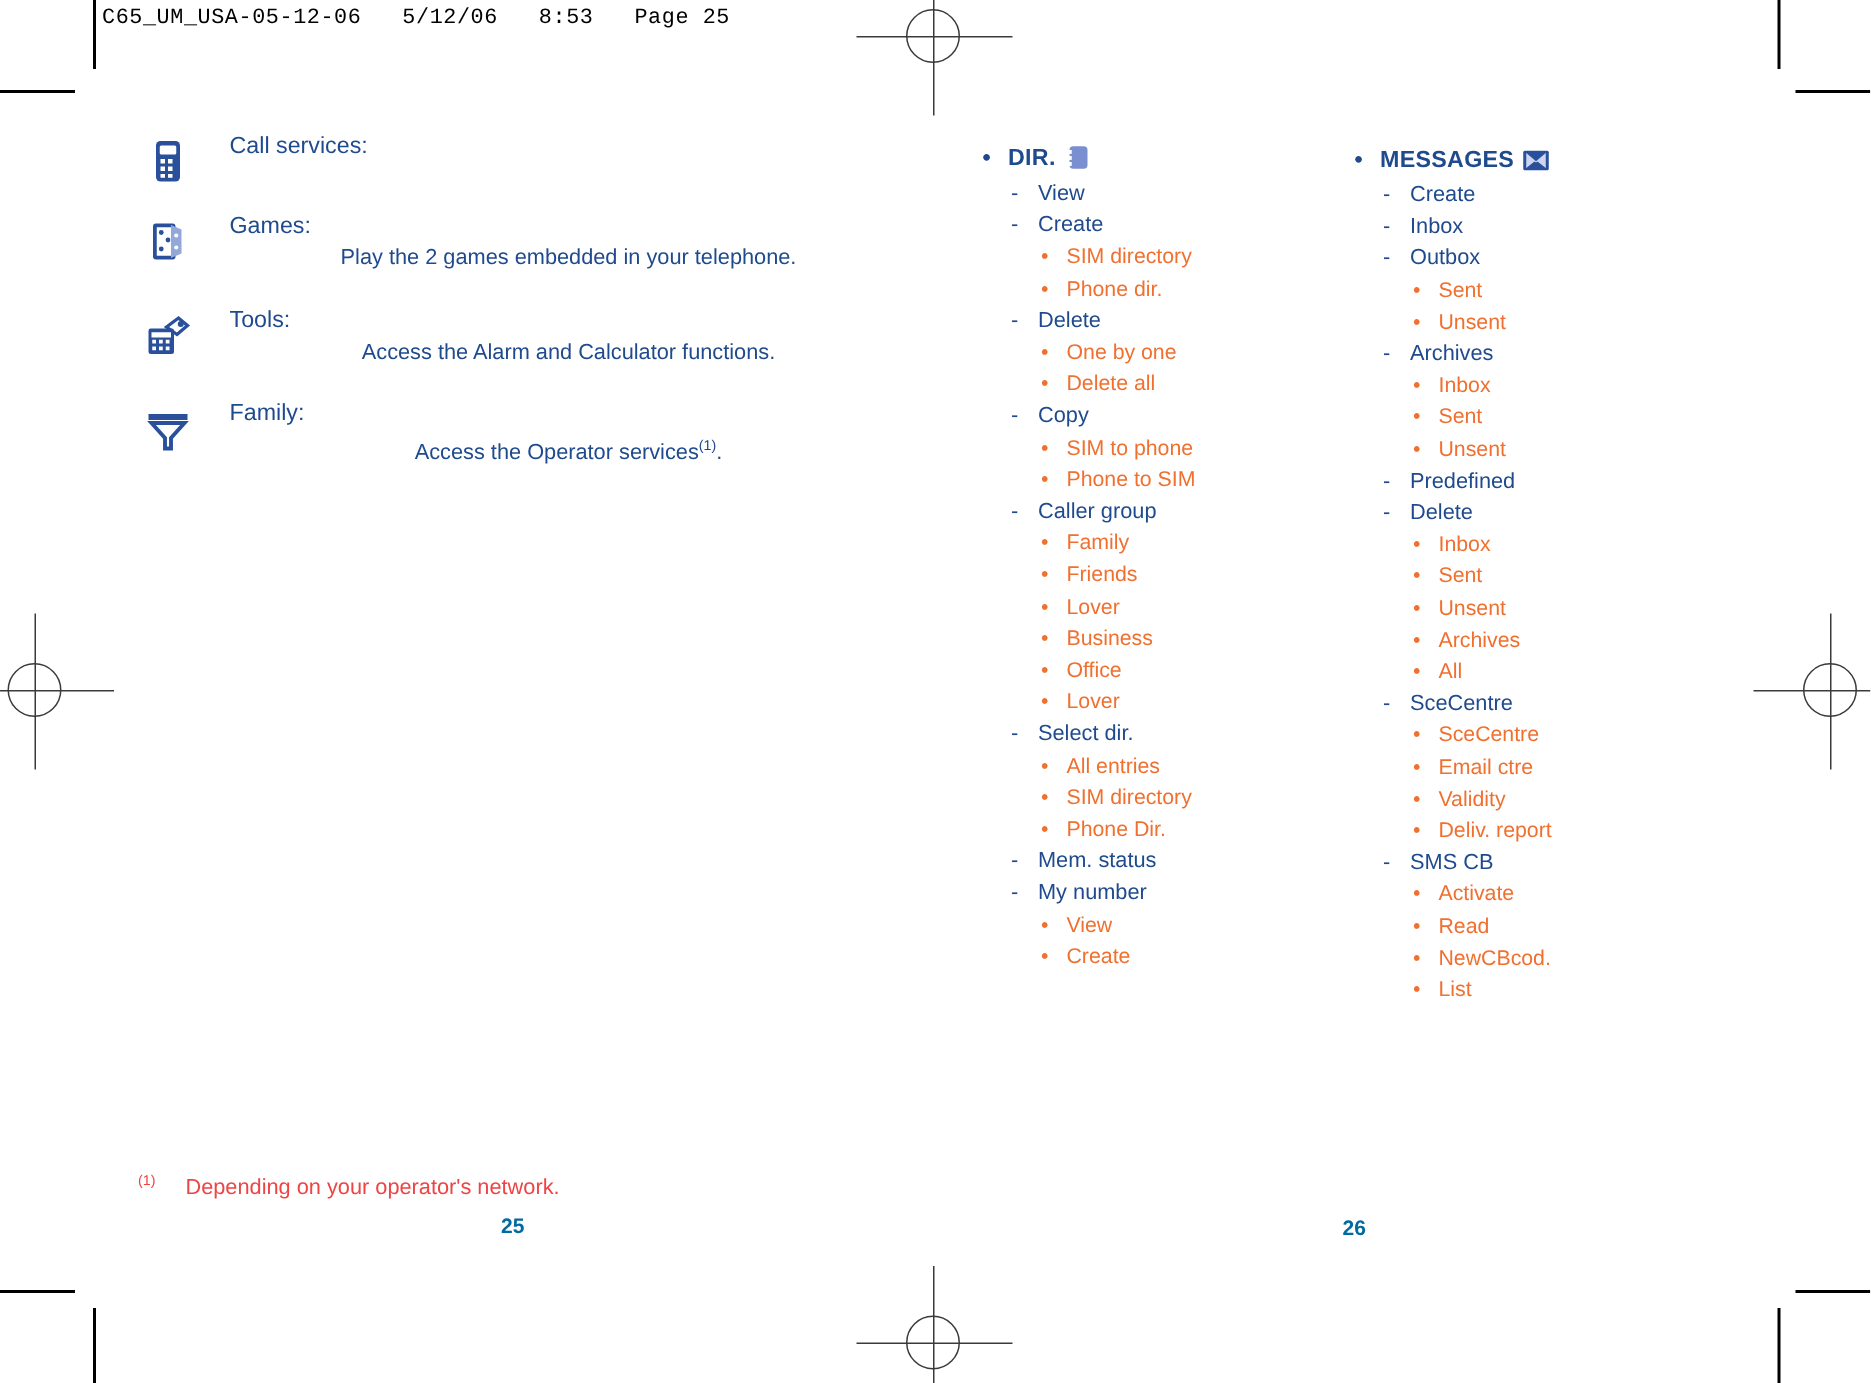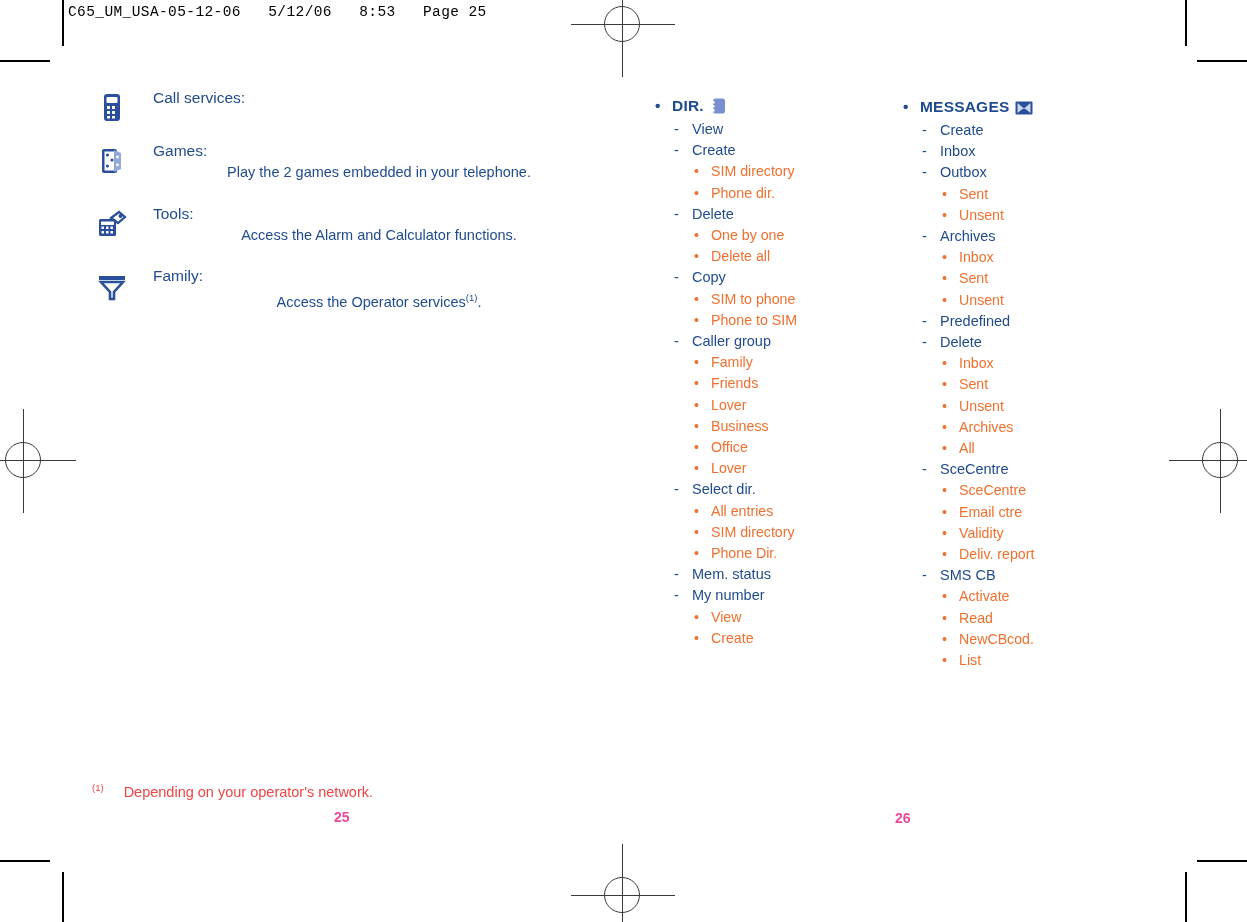--- a/index.html
+++ b/index.html
@@ -142,21 +142,21 @@
   }
   #footnote .fn-mark {
     font-size: 9.5px;
     vertical-align: super;
     margin-right: 20px;
   }
   .folio {
     position: absolute;
     font-size: 14px;
     font-weight: bold;
-    color: #ec4899;
+    color: #0369a1;
   }
   #folio-left  { left: 334px; top: 809px; }
   #folio-right { left: 895px; top: 810px; }
 </style>
 </head>
 <body>
 
 <div id="page">
 
   <div class="cropline" style="left:62px;  top:0;     width:1.6px; height:46px;"></div>

